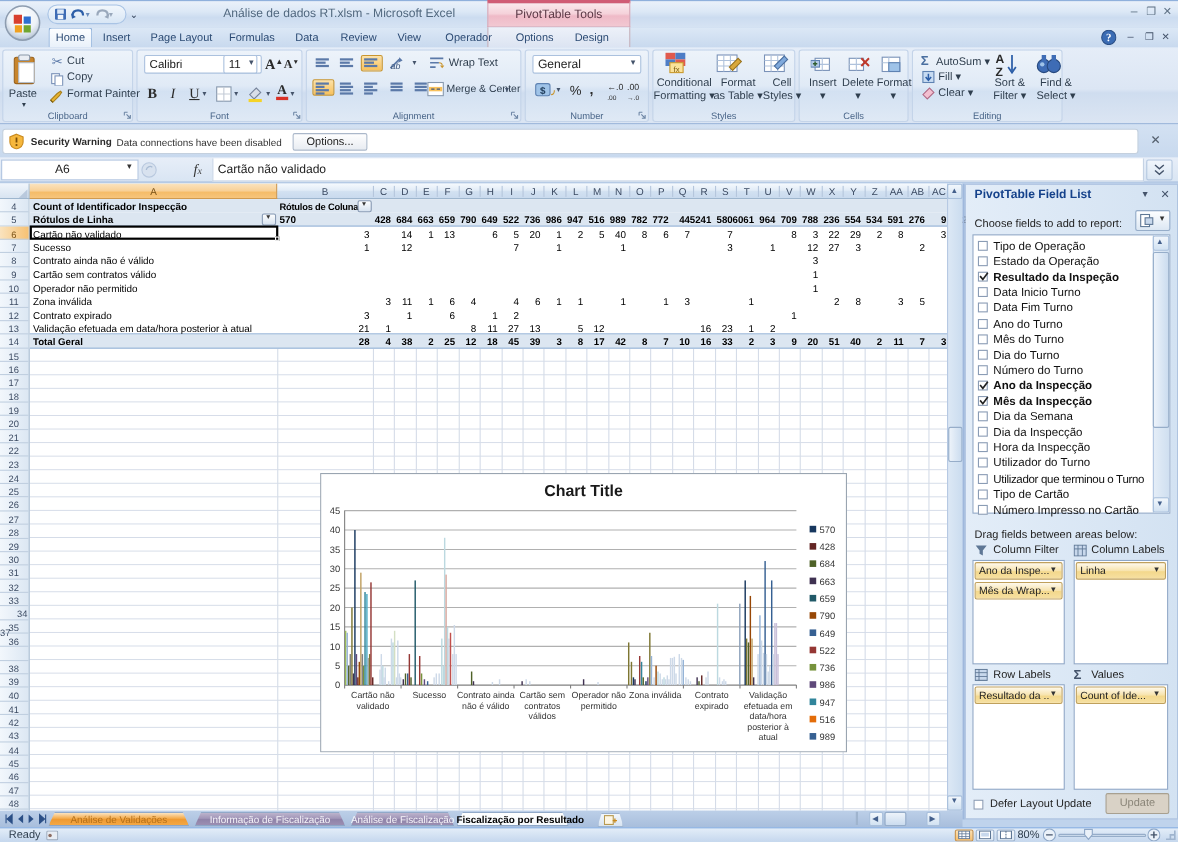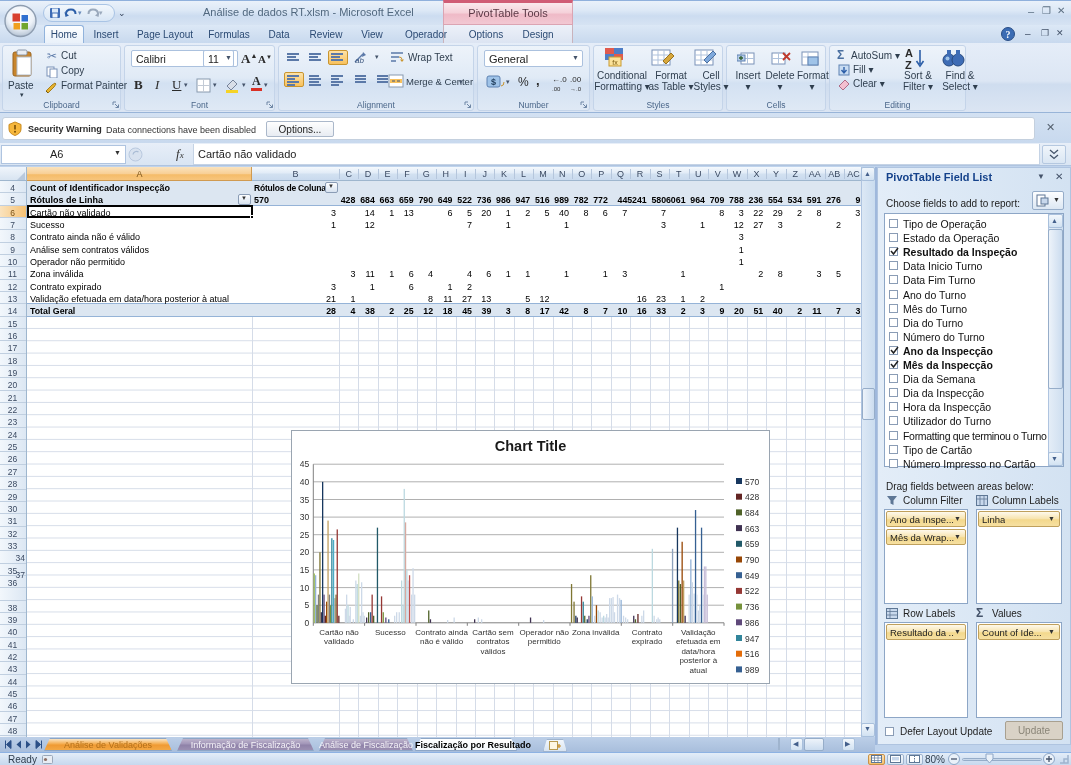--- a/index.html
+++ b/index.html
@@ -461,21 +461,21 @@
 <div class="tx" style="left:0;top:528.52px;width:25px;text-align:center;font-size:8.5px;color:#3B4A62">32</div>
 <div class="ab" style="left:0;top:550.20px;width:26px;height:1px;background:#C0CFE0"></div>
 <div class="tx" style="left:0;top:540.86px;width:25px;text-align:center;font-size:8.5px;color:#3B4A62">33</div>
 <div class="ab" style="left:0;top:562.54px;width:26px;height:1px;background:#C0CFE0"></div>
 <div class="tx" style="left:0;top:553.20px;width:25px;text-align:right;font-size:8.5px;color:#3B4A62">34</div>
 <div class="ab" style="left:0;top:574.88px;width:26px;height:1px;background:#C0CFE0"></div>
 <div class="tx" style="left:0;top:565.54px;width:25px;text-align:center;font-size:8.5px;color:#3B4A62">35</div>
 <div class="ab" style="left:0;top:587.22px;width:26px;height:1px;background:#C0CFE0"></div>
 <div class="tx" style="left:0;top:577.88px;width:25px;text-align:center;font-size:8.5px;color:#3B4A62">36</div>
 <div class="ab" style="left:0;top:599.56px;width:26px;height:1px;background:#C0CFE0"></div>
-<div class="tx" style="left:0;top:570px;width:25px;text-align:right;font-size:8.5px;color:#3B4A62">37</div>
+<div class="tx" style="left:0;top:570px;width:25px;text-align:left;font-size:8.5px;color:#3B4A62">37</div>
 <div class="ab" style="left:0;top:611.90px;width:26px;height:1px;background:#C0CFE0"></div>
 <div class="tx" style="left:0;top:602.56px;width:25px;text-align:center;font-size:8.5px;color:#3B4A62">38</div>
 <div class="ab" style="left:0;top:624.24px;width:26px;height:1px;background:#C0CFE0"></div>
 <div class="tx" style="left:0;top:614.90px;width:25px;text-align:center;font-size:8.5px;color:#3B4A62">39</div>
 <div class="ab" style="left:0;top:636.58px;width:26px;height:1px;background:#C0CFE0"></div>
 <div class="tx" style="left:0;top:627.24px;width:25px;text-align:center;font-size:8.5px;color:#3B4A62">40</div>
 <div class="ab" style="left:0;top:648.92px;width:26px;height:1px;background:#C0CFE0"></div>
 <div class="tx" style="left:0;top:639.58px;width:25px;text-align:center;font-size:8.5px;color:#3B4A62">41</div>
 <div class="ab" style="left:0;top:661.26px;width:26px;height:1px;background:#C0CFE0"></div>
 <div class="tx" style="left:0;top:651.92px;width:25px;text-align:center;font-size:8.5px;color:#3B4A62">42</div>
@@ -564,21 +564,21 @@
 <div class="tx" style="left:480.36px;top:220.02px;width:30.42px;text-align:right;font-size:9px;color:#000">1</div>
 <div class="tx" style="left:538.62px;top:220.02px;width:30.42px;text-align:right;font-size:9px;color:#000">1</div>
 <div class="tx" style="left:635.72px;top:220.02px;width:30.42px;text-align:right;font-size:9px;color:#000">3</div>
 <div class="tx" style="left:674.56px;top:220.02px;width:30.42px;text-align:right;font-size:9px;color:#000">1</div>
 <div class="tx" style="left:713.40px;top:220.02px;width:30.42px;text-align:right;font-size:9px;color:#000">12</div>
 <div class="tx" style="left:732.82px;top:220.02px;width:30.42px;text-align:right;font-size:9px;color:#000">27</div>
 <div class="tx" style="left:752.24px;top:220.02px;width:30.42px;text-align:right;font-size:9px;color:#000">3</div>
 <div class="tx" style="left:810.50px;top:220.02px;width:30.42px;text-align:right;font-size:9px;color:#000">2</div>
 <div class="tx" style="left:30px;top:232.36px;font-size:9px;color:#000">Contrato ainda não é válido</div>
 <div class="tx" style="left:713.40px;top:232.36px;width:30.42px;text-align:right;font-size:9px;color:#000">3</div>
-<div class="tx" style="left:30px;top:244.70px;font-size:9px;color:#000">Análise sem contratos válidos</div>
+<div class="tx" style="left:30px;top:244.70px;font-size:9px;color:#000">Cartão sem contratos válido</div>
 <div class="tx" style="left:713.40px;top:244.70px;width:30.42px;text-align:right;font-size:9px;color:#000">1</div>
 <div class="tx" style="left:30px;top:257.04px;font-size:9px;color:#000">Operador não permitido</div>
 <div class="tx" style="left:713.40px;top:257.04px;width:30.42px;text-align:right;font-size:9px;color:#000">1</div>
 <div class="tx" style="left:30px;top:269.38px;font-size:9px;color:#000">Zona inválida</div>
 <div class="tx" style="left:325.00px;top:269.38px;width:30.42px;text-align:right;font-size:9px;color:#000">3</div>
 <div class="tx" style="left:344.42px;top:269.38px;width:30.42px;text-align:right;font-size:9px;color:#000">11</div>
 <div class="tx" style="left:363.84px;top:269.38px;width:30.42px;text-align:right;font-size:9px;color:#000">1</div>
 <div class="tx" style="left:383.26px;top:269.38px;width:30.42px;text-align:right;font-size:9px;color:#000">6</div>
 <div class="tx" style="left:402.68px;top:269.38px;width:30.42px;text-align:right;font-size:9px;color:#000">4</div>
 <div class="tx" style="left:441.52px;top:269.38px;width:30.42px;text-align:right;font-size:9px;color:#000">4</div>
@@ -961,21 +961,21 @@
 <div class="tx" style="left:903px;top:359.0px;font-weight:bold;font-size:10.5px;color:#111">Mês da Inspecção</div>
 <div class="ab" style="left:889px;top:374.1px;width:9px;height:9px;background:#FFF;border:1px solid #8A9CB5"></div>
 <div class="tx" style="left:903px;top:373.1px;font-size:10.5px;color:#111">Dia da Semana</div>
 <div class="ab" style="left:889px;top:388.2px;width:9px;height:9px;background:#FFF;border:1px solid #8A9CB5"></div>
 <div class="tx" style="left:903px;top:387.2px;font-size:10.5px;color:#111">Dia da Inspecção</div>
 <div class="ab" style="left:889px;top:402.3px;width:9px;height:9px;background:#FFF;border:1px solid #8A9CB5"></div>
 <div class="tx" style="left:903px;top:401.3px;font-size:10.5px;color:#111">Hora da Inspecção</div>
 <div class="ab" style="left:889px;top:416.4px;width:9px;height:9px;background:#FFF;border:1px solid #8A9CB5"></div>
 <div class="tx" style="left:903px;top:415.4px;font-size:10.5px;color:#111">Utilizador do Turno</div>
 <div class="ab" style="left:889px;top:430.5px;width:9px;height:9px;background:#FFF;border:1px solid #8A9CB5"></div>
-<div class="tx" style="left:903px;top:429.5px;letter-spacing:-0.3px;font-size:10.5px;color:#111">Formatting que terminou o Turno</div>
+<div class="tx" style="left:903px;top:429.5px;letter-spacing:-0.3px;font-size:10.5px;color:#111">Utilizador que terminou o Turno</div>
 <div class="ab" style="left:889px;top:444.6px;width:9px;height:9px;background:#FFF;border:1px solid #8A9CB5"></div>
 <div class="tx" style="left:903px;top:443.6px;font-size:10.5px;color:#111">Tipo de Cartão</div>
 <div class="ab" style="left:889px;top:458.7px;width:9px;height:9px;background:#FFF;border:1px solid #8A9CB5"></div>
 <div class="tx" style="left:903px;top:457.7px;font-size:10.5px;color:#111">Número Impresso no Cartão</div>
 <div class="ab" style="left:1048px;top:214px;width:15px;height:252px;background:linear-gradient(90deg,#E4EDF7,#CFDFF0);border-left:1px solid #AFC4E0"></div>
 <div class="ab" style="left:1048px;top:214px;width:15px;height:14px;background:linear-gradient(#F2F7FC,#D2E2F2);border:1px solid #A9C0DC;border-radius:2px"></div>
 <div class="tx" style="left:1051px;top:217px;font-size:7px;color:#44608C">▲</div>
 <div class="ab" style="left:1048px;top:229px;width:15px;height:160px;background:linear-gradient(90deg,#EDF3FA,#CBDCEF);border:1px solid #96ADC9;border-radius:2px"></div>
 <div class="ab" style="left:1048px;top:452px;width:15px;height:14px;background:linear-gradient(#F2F7FC,#D2E2F2);border:1px solid #A9C0DC;border-radius:2px"></div>
 <div class="tx" style="left:1051px;top:455px;font-size:7px;color:#44608C">▼</div>

